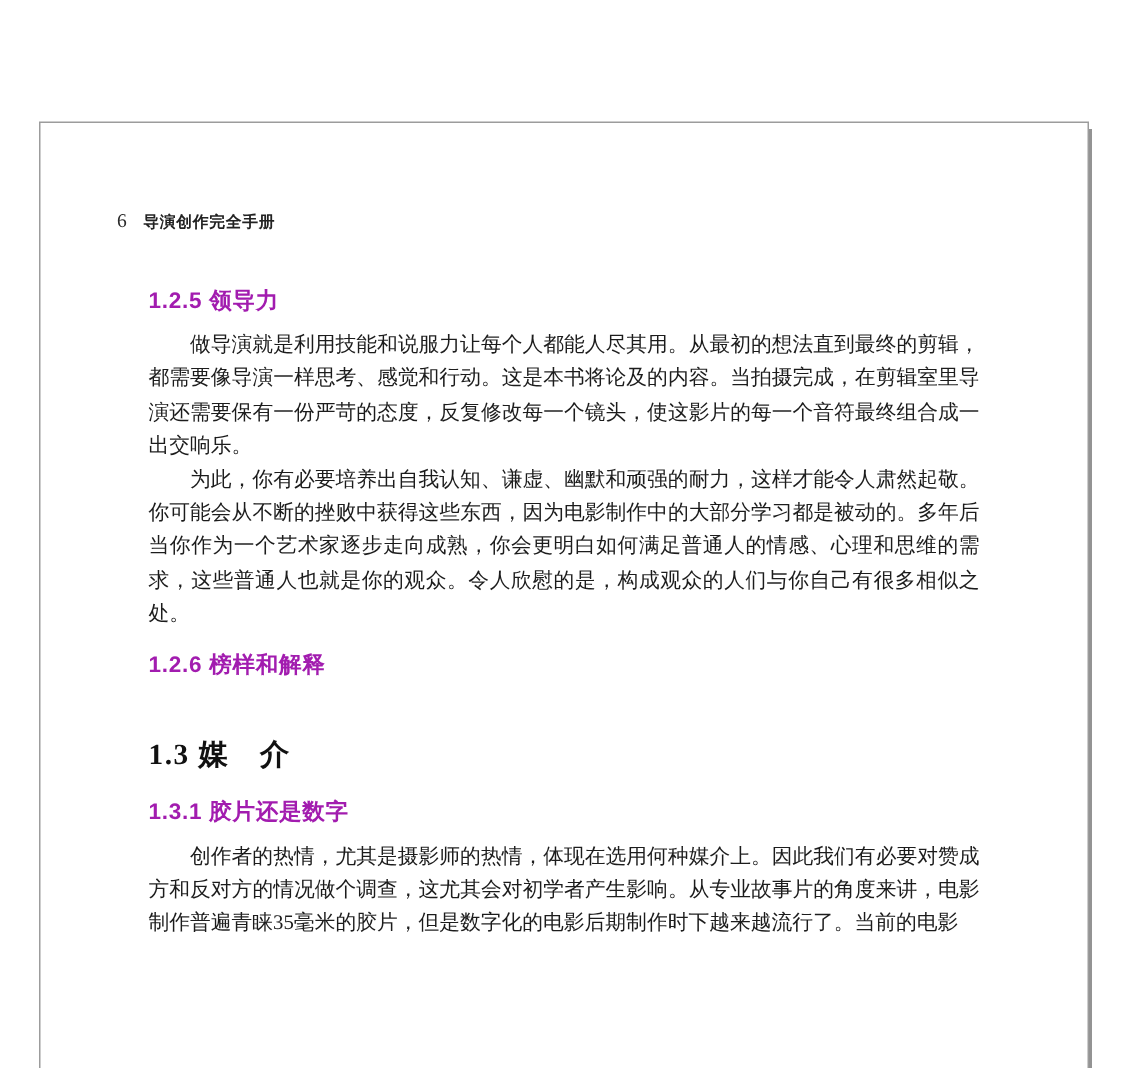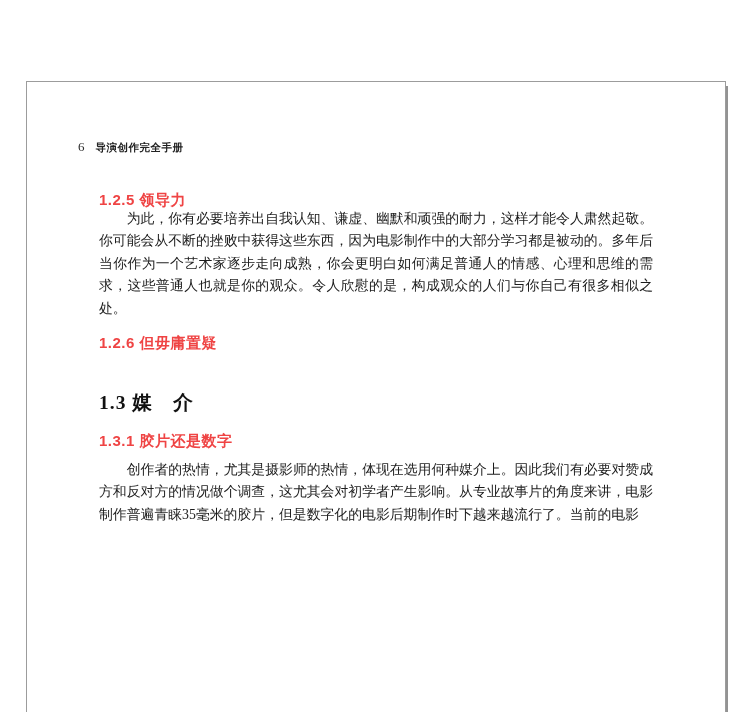--- a/index.html
+++ b/index.html
@@ -48,21 +48,21 @@
     color: #222222;
     letter-spacing: 0.5px;
     text-align: center;
   }
   h1, h2, p { margin: 0; padding: 0; }
   h2.sub {
     font-family: "Liberation Sans", "DejaVu Sans", sans-serif;
     font-weight: bold;
     font-size: 15px;
     line-height: 17px;
-    color: #ef4444;
+    color: #a21caf;
     letter-spacing: 0.5px;
   }
   h2.s125 { margin-top: 37px; }
   h2.s126 { margin-top: 14px; }
   h2.s131 { margin-top: 18px; }
   h1.major {
     font-family: "Liberation Serif", "DejaVu Serif", serif;
     font-weight: bold;
     font-size: 19.5px;
     line-height: 23px;
@@ -86,24 +86,25 @@
 <div class="page">
   <div class="content">
 
     <div class="running-head">
       <span class="folio">6</span>
       <span class="btitle">导演创作完全手册</span>
     </div>
 
     <h2 class="sub s125">1.2.5 领导力</h2>
 
+    <p class="body lead">做导演就是利用技能和说服力让每个人都能人尽其用。从最初的想法直到最终的剪辑，都需要像导演一样思考、感觉和行动。这是本书将论及的内容。当拍摄完成，在剪辑室里导演还需要保有一份严苛的态度，反复修改每一个镜头，使这影片的每一个音符最终组合成一出交响乐。</p>
 
     <p class="body">为此，你有必要培养出自我认知、谦虚、幽默和顽强的耐力，这样才能令人肃然起敬。你可能会从不断的挫败中获得这些东西，因为电影制作中的大部分学习都是被动的。多年后当你作为一个艺术家逐步走向成熟，你会更明白如何满足普通人的情感、心理和思维的需求，这些普通人也就是你的观众。令人欣慰的是，构成观众的人们与你自己有很多相似之处。</p>
 
-    <h2 class="sub s126">1.2.6 但毋庸置疑</h2>
+    <h2 class="sub s126">1.2.6 榜样和解释</h2>
 
 
     <h1 class="major">1.3 媒　介</h1>
 
     <h2 class="sub s131">1.3.1 胶片还是数字</h2>
 
     <p class="body lead">创作者的热情，尤其是摄影师的热情，体现在选用何种媒介上。因此我们有必要对赞成方和反对方的情况做个调查，这尤其会对初学者产生影响。从专业故事片的角度来讲，电影制作普遍青睐35毫米的胶片，但是数字化的电影后期制作时下越来越流行了。当前的电影</p>
 
   </div>
 </div>

